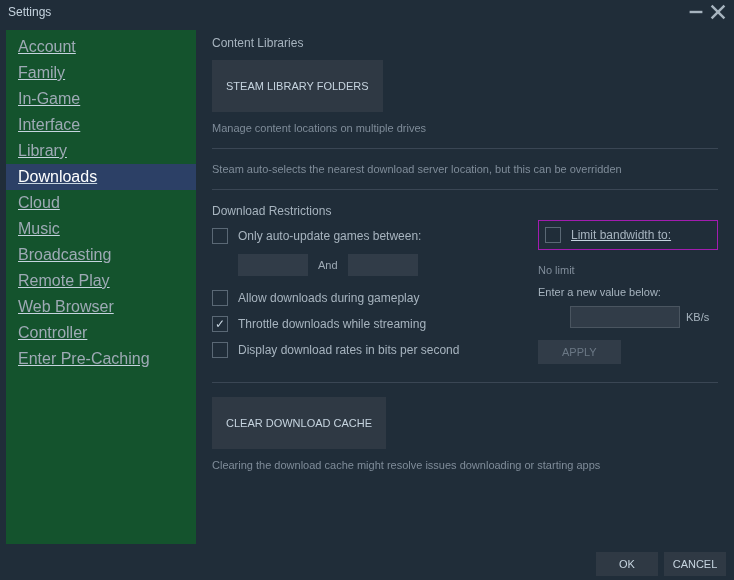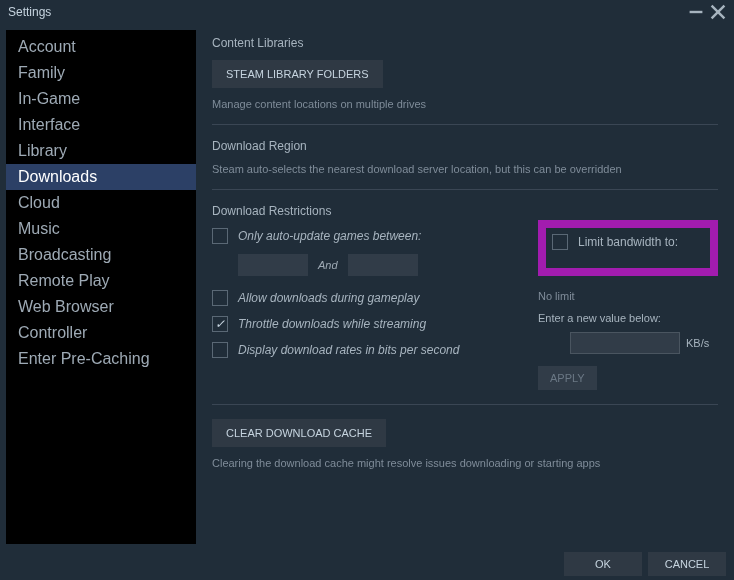--- a/index.html
+++ b/index.html
@@ -2,51 +2,51 @@
 <html><head>
 <meta charset="utf-8">
 <style>
   * { box-sizing: border-box; margin: 0; padding: 0; font-family: Arial, Helvetica, sans-serif; }
   body { background: #1b2838; width: 734px; height: 580px; overflow: hidden; color: #c6d4df; }
   .window { width: 734px; height: 580px; background: #202d39; position: relative; }
   .titlebar { height: 24px; padding: 4px 8px; font-size: 12px; color: #c6d4df; display: flex; align-items: center; background: #202d39; }
   .titlebar .title { flex: 1; }
   .titlebar .win-icon { width: 16px; height: 16px; margin-left: 6px; display: flex; align-items: center; justify-content: center; cursor: pointer; color: #a7b4bf; font-size: 13px; }
   .body { display: flex; height: 520px; padding: 6px 6px 0 6px; gap: 4px; }
-  .sidebar { width: 190px; background: #000000; padding-top: 4px; }
+  .sidebar { width: 190px; background: #14532d; padding-top: 4px; text-decoration: underline; }
   .sidebar-item { font-size: 16px; color: #9eaab5; padding: 4px 12px 4px 12px; cursor: pointer; }
   .sidebar-item.active { background: #2c4066; color: #ffffff; }
   .main { flex: 1; padding: 6px 10px 0 12px; overflow: hidden; }
   .section-title { font-size: 12px; color: #a7b4bf; margin-bottom: 10px; }
-  .btn { background: #2f3944; color: #c6d4df; font-size: 11px; padding: 8px 14px; border: none; cursor: pointer; display: inline-block; text-align: right; }
+  .btn { background: #2f3944; color: #c6d4df; font-size: 11px; padding: 20px 14px; border: none; cursor: pointer; display: inline-block; text-align: right; }
   .desc { font-size: 11px; color: #7f8c99; margin-top: 10px; }
   .hr { border: none; border-top: 1px solid #3a4654; margin: 14px 0; }
   .select { display: flex; }
   .select .value { background: #313c48; color: #c6d4df; font-size: 12px; padding: 6px 10px; width: 220px; }
   .select .arrow { background: #313c48; width: 22px; display: flex; align-items: center; justify-content: center; margin-left: 2px; cursor: pointer; }
   .select .arrow svg { width: 8px; height: 8px; }
   .restrictions { display: flex; gap: 10px; }
-  .col-left { flex: 1; font-style: italic; }
+  .col-left { flex: 1; }
   .col-right { width: 180px; position: relative; }
   .check-row { display: flex; align-items: center; font-size: 12px; color: #a7b4bf; margin-bottom: 10px; }
   .checkbox { width: 16px; height: 16px; border: 1px solid #5a6875; margin-right: 10px; display: flex; align-items: center; justify-content: center; cursor: pointer; flex-shrink: 0; }
   .checkbox.checked::after { content: "✓"; font-size: 12px; color: #c6d4df; line-height: 1; }
   .time-inputs { display: flex; align-items: center; gap: 10px; margin: 0 0 14px 26px; }
   .small-input { background: #313c48; border: none; width: 70px; height: 22px; }
   .and { font-size: 11px; color: #9eaab5; }
-  .highlight-box { border: 8px solid #a21caf; padding: 6px 8px 18px 6px; margin-top:-8px; }
+  .highlight-box { border: 1px solid #a21caf; padding: 6px 8px 6px 6px; margin-top:-8px;text-decoration:underline; }
   .highlight-box .check-row { margin-bottom: 0; }
   .no-limit { font-size: 11px; color: #7f8c99; margin: 14px 0 10px 0; }
   .enter-label { font-size: 11px; color: #a7b4bf; margin-bottom: 8px; }
   .kb-row { display: flex; align-items: center; gap: 6px; padding-left: 32px; }
   .kb-input { background: #313c48; border: 1px solid #4a5560; width: 110px; height: 22px; }
   .kb-unit { font-size: 11px; color: #a7b4bf; }
-  .apply-btn { background: #313c48; color: #6b7885; font-size: 11px; padding: 6px 12px; border: none; margin-top: 12px; cursor: pointer; }
+  .apply-btn { background: #313c48; color: #6b7885; font-size: 11px; padding: 6px 24px; border: none; margin-top: 12px; cursor: pointer; }
   .footer { position: absolute; bottom: 0; right: 0; left: 0; height: 32px; background: #202d39; display: flex; justify-content: flex-end; align-items: center; padding-right: 8px; gap: 6px; }
-  .footer-btn { background: #2f3944; color: #c6d4df; font-size: 11px; width: 78px; height: 24px; border: none; cursor: pointer; text-align: center; }
+  .footer-btn { background: #2f3944; color: #c6d4df; font-size: 11px; width: 62px; height: 24px; border: none; cursor: pointer; text-align: center; }
 </style>
 </head>
 <body>
 
 <div class="window">
 
   <div class="titlebar">
     <span class="title">Settings</span>
     <span class="win-icon">
       <svg viewBox="0 0 10 10">
@@ -80,21 +80,20 @@
     </div>
 
     <div class="main">
 
       <div class="section-title">Content Libraries</div>
       <button class="btn">STEAM LIBRARY FOLDERS</button>
       <div class="desc">Manage content locations on multiple drives</div>
 
       <hr class="hr">
 
-      <div class="section-title">Download Region</div>
       <div class="desc">Steam auto-selects the nearest download server location, but this can be overridden</div>
 
       <hr class="hr">
 
       <div class="section-title">Download Restrictions</div>
 
       <div class="restrictions">
         <div class="col-left">
 
           <div class="check-row">

